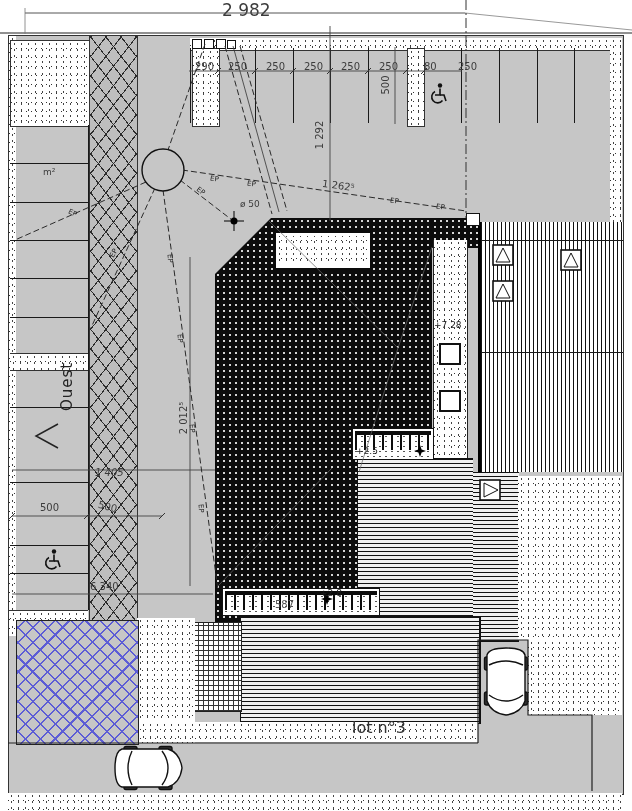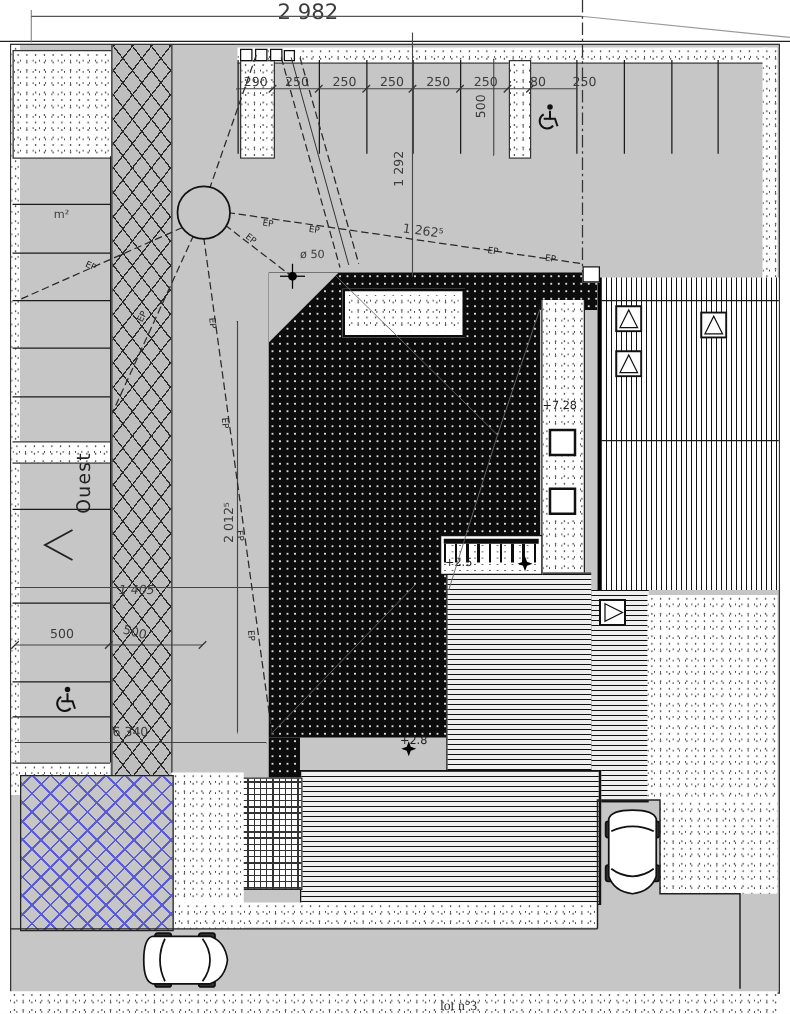--- a/index.html
+++ b/index.html
@@ -129,20 +129,24 @@
 
   <div class="abs stipple" style="left:518px;top:476px;width:104px;height:164px;"></div>
   <div class="abs stipple" style="left:528px;top:640px;width:94px;height:75px;"></div>
   <div class="abs stipple" style="left:137px;top:618px;width:58px;height:125px;"></div>
   <div class="abs stipple" style="left:140px;top:722px;width:338px;height:20px;"></div>
 
   <div class="abs pergola" style="left:352px;top:428px;width:80px;height:30px;">
     <div class="comb"></div>
     <span class="lvl" style="position:absolute;left:3px;top:17px;">+2.5</span>
   </div>
+  <div class="abs pergola" style="left:222px;top:588px;width:156px;height:26px;">
+    <div class="comb"></div>
+    <span class="dim" style="position:absolute;left:52px;top:11px;color:#555;">587</span>
+  </div>
   <span class="abs lvl" style="left:320px;top:588px;">+2.8</span>
 
   <div class="abs bluehatch" style="left:16px;top:620px;width:121px;height:123px;"></div>
 
   <span class="abs dim" style="left:222px;top:2px;font-size:17px;">2 982</span>
   <span class="abs dim" style="left:195px;top:62px;">290</span>
   <span class="abs dim" style="left:228px;top:62px;">250</span>
   <span class="abs dim" style="left:266px;top:62px;">250</span>
   <span class="abs dim" style="left:304px;top:62px;">250</span>
   <span class="abs dim" style="left:341px;top:62px;">250</span>
@@ -153,21 +157,21 @@
   <span class="abs dim" style="left:300px;top:130px;width:40px;text-align:center;transform:rotate(-90deg);">1 292</span>
   <span class="abs dim" style="left:322px;top:181px;transform:rotate(8deg);">1 262⁵</span>
   <span class="abs dim small" style="left:240px;top:200px;">ø 50</span>
   <span class="abs dim" style="left:157px;top:413px;width:54px;text-align:center;transform:rotate(-90deg);">2 012⁵</span>
   <span class="abs dim" style="left:95px;top:468px;font-style:italic;">1 405</span>
   <span class="abs dim" style="left:40px;top:503px;">500</span>
   <span class="abs dim" style="left:98px;top:502px;transform:rotate(14deg);">500</span>
   <span class="abs dim" style="left:90px;top:582px;">6 340</span>
   <span class="abs dim small" style="left:0px;top:168px;margin-left:43px;">m²</span>
   <span class="abs" style="left:41px;top:378px;width:50px;height:16px;font-size:15px;color:#222;letter-spacing:1px;transform:rotate(-90deg);">Ouest</span>
-  <span class="abs dim" style="left:352px;top:800px;font-size:11px;color:#333;font-family:Liberation Serif, serif;">lot n°3</span>
+  <span class="abs dim" style="left:352px;top:720px;font-size:16px;color:#333;">lot n°3</span>
 
   <span class="abs ep" style="left:210px;top:176px;transform:rotate(8deg);">EP</span>
   <span class="abs ep" style="left:247px;top:181px;transform:rotate(8deg);">EP</span>
   <span class="abs ep" style="left:390px;top:198px;transform:rotate(8deg);">EP</span>
   <span class="abs ep" style="left:436px;top:204px;transform:rotate(8deg);">EP</span>
   <span class="abs ep" style="left:165px;top:255px;transform:rotate(84deg);">EP</span>
   <span class="abs ep" style="left:175px;top:335px;transform:rotate(84deg);">EP</span>
   <span class="abs ep" style="left:187px;top:425px;transform:rotate(84deg);">EP</span>
   <span class="abs ep" style="left:196px;top:505px;transform:rotate(84deg);">EP</span>
   <span class="abs ep" style="left:68px;top:210px;transform:rotate(25deg);">EP</span>

